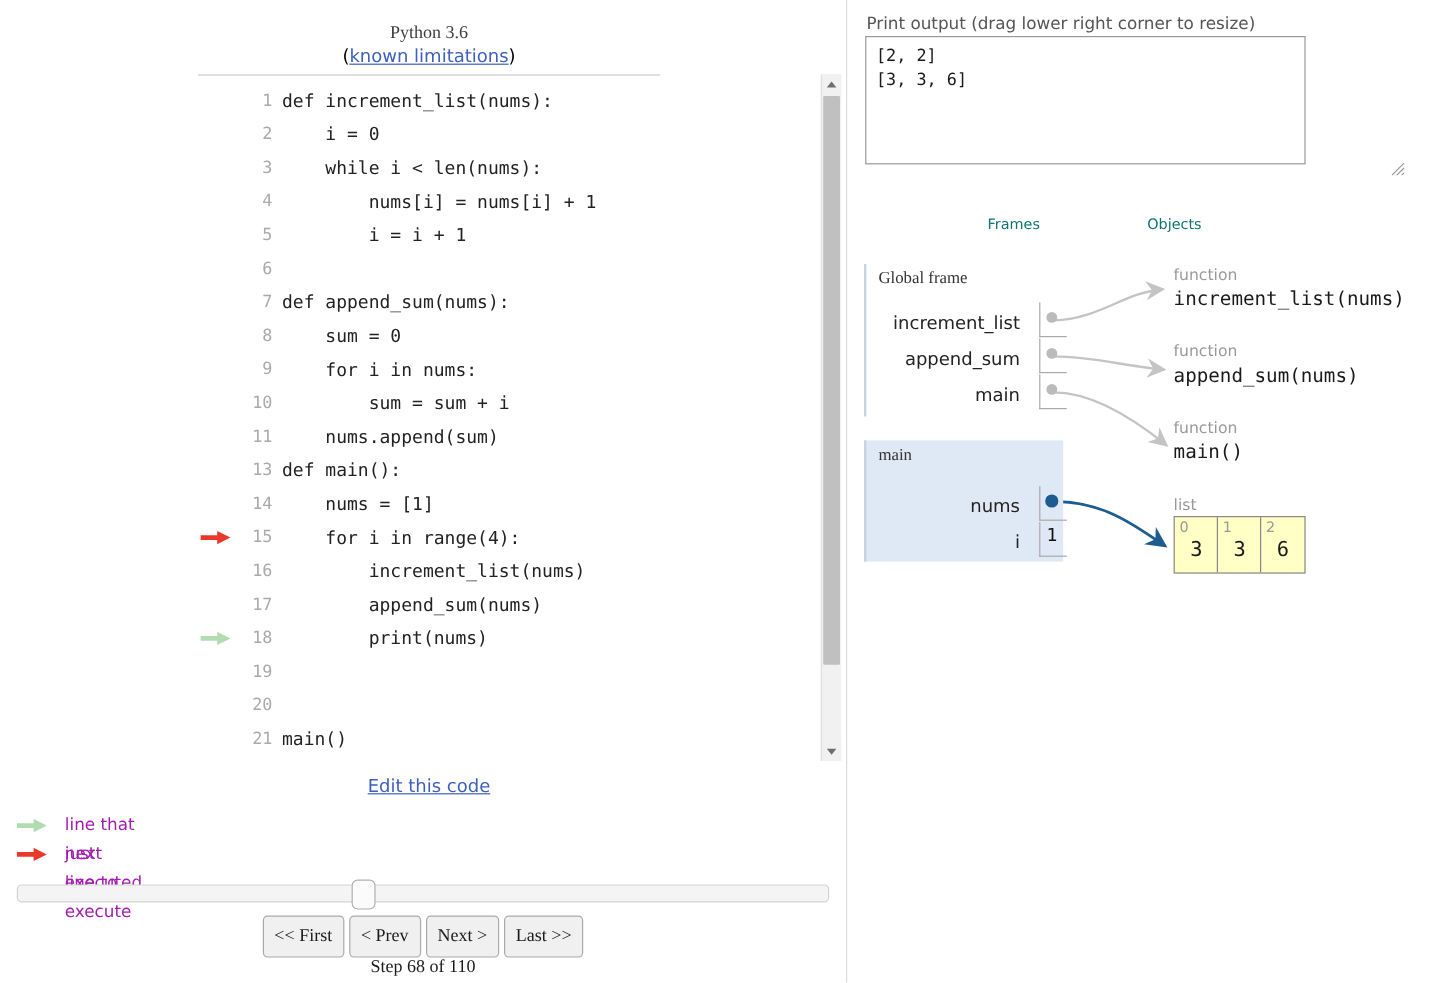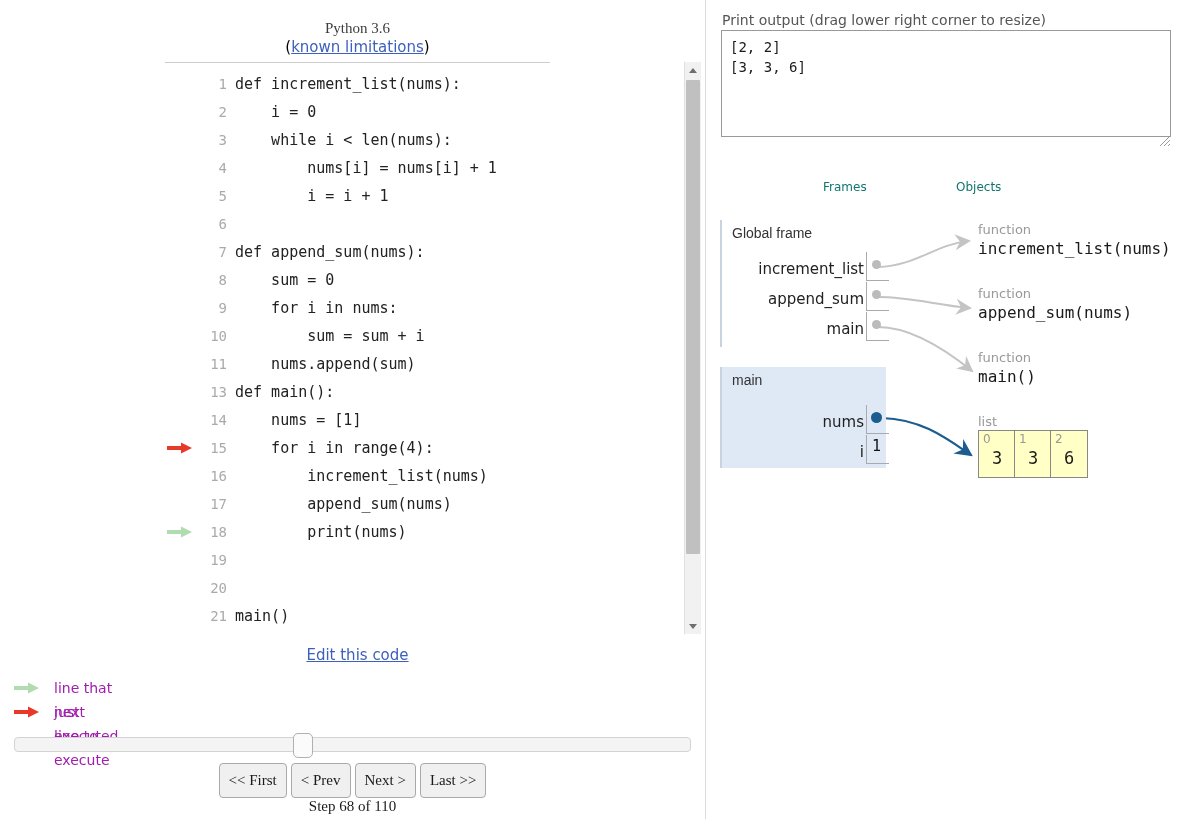--- a/index.html
+++ b/index.html
@@ -115,21 +115,21 @@
     font-size: 15px; color: #1a1a1a; font-family: "Liberation Serif", serif;
   }
 
   
   .right-pane { position: absolute; left: 706px; top: 0; width: 485px; height: 819px; }
 
   .print-label {
     position: absolute; left: 16px; top: 12px; font-size: 14px; color: #555555;
   }
   .print-box {
-    position: absolute; left: 15px; top: 30px; width: 450px; height: 107px;
+    position: absolute; left: 15px; top: 30px; width: 367px; height: 107px;
     border: 1px solid #999999; background: #ffffff; box-sizing: border-box;
     padding: 6px 8px; font-family: "DejaVu Sans Mono", monospace;
     font-size: 14px; color: #1a1a1a; line-height: 20px; white-space: pre;
     overflow: hidden;
   }
   .resize-grip { position: absolute; left: 452px; top: 134px; }
 
   .col-head {
     position: absolute; font-size: 12px; color: #0f766e;
     font-family: "DejaVu Sans", sans-serif;
@@ -145,25 +145,25 @@
   .frame.global {
     left: 14px; top: 220px; width: 160px; height: 127px;
     border-left: 2px solid #c8d3e0; background: transparent;
   }
   .frame.active {
     left: 14px; top: 367px; width: 166px; height: 101px;
     background: #dfe8f5; border-left: 2px solid #c8d3e0;
   }
   .frame-title {
     position: absolute; left: 10px; top: 5px; font-size: 14px; color: #333333;
-    font-family: Liberation Sans, sans-serif;
+    font-family: Liberation Serif, serif;
   }
   .var-row { position: absolute; height: 30px; }
   .var-name {
-    position: absolute; right: 0; top: 0; font-size: 15px; color: #222222;
+    position: absolute; right: 14px; top: 0; font-size: 15px; color: #222222;
     font-family: "DejaVu Sans", sans-serif; line-height: 26px;
   }
   .var-slot {
     position: absolute; top: -4px; width: 22px; height: 28px;
     border-left: 1px solid #aaaaaa; border-bottom: 1px solid #aaaaaa;
   }
   .var-val {
     position: absolute; left: 5px; top: 2px; font-size: 15px; color: #111111;
     font-family: "DejaVu Sans Mono", monospace;
   }

